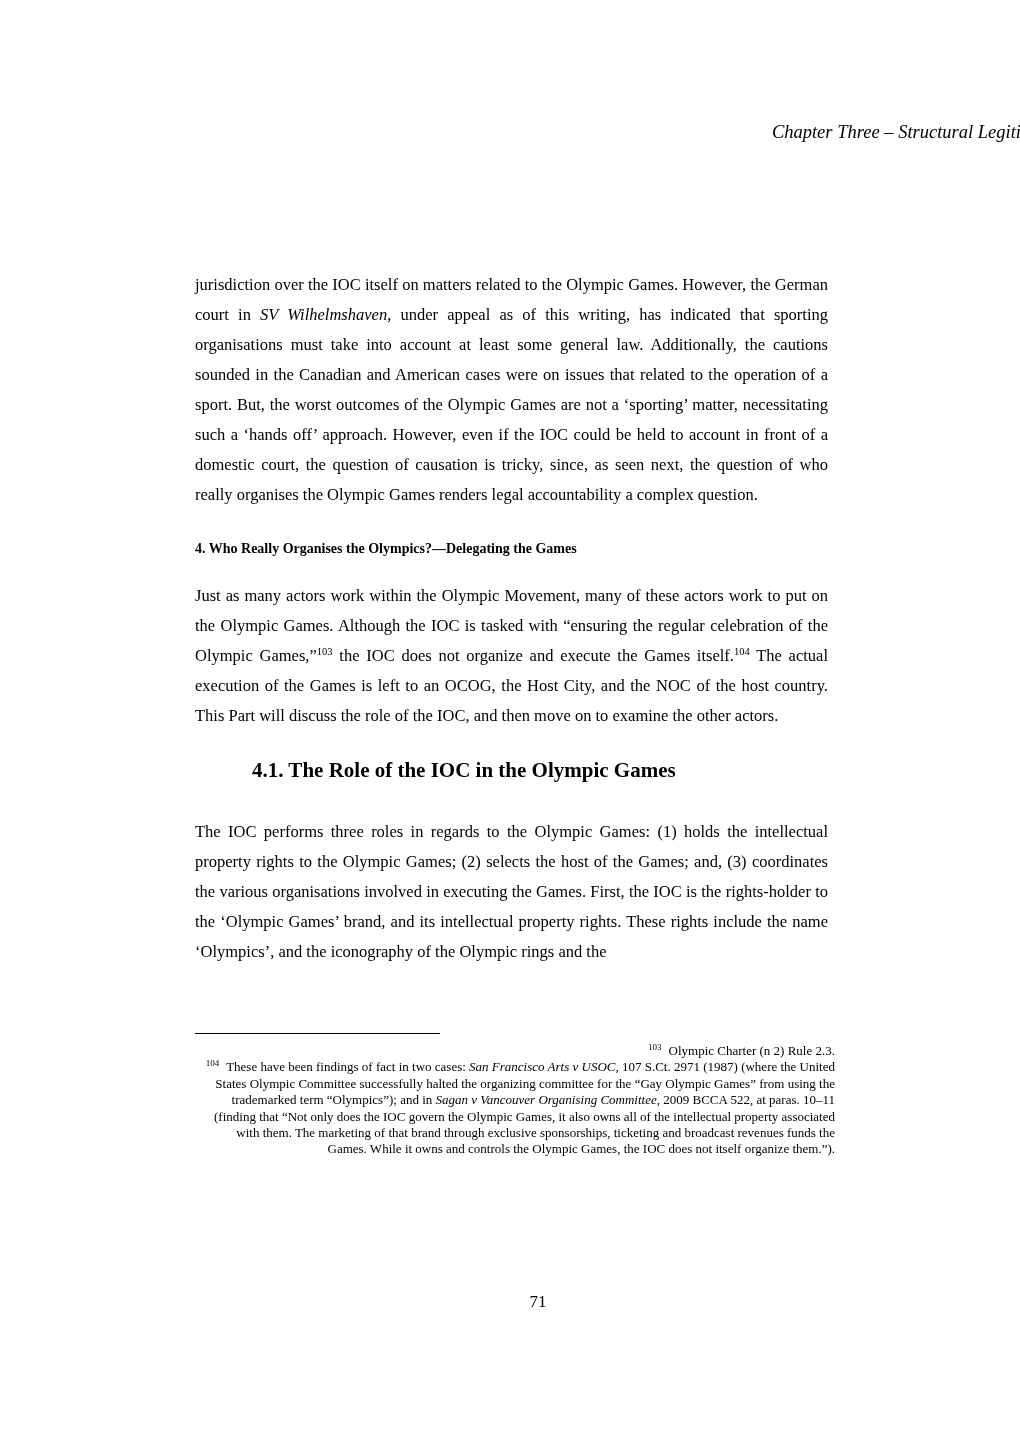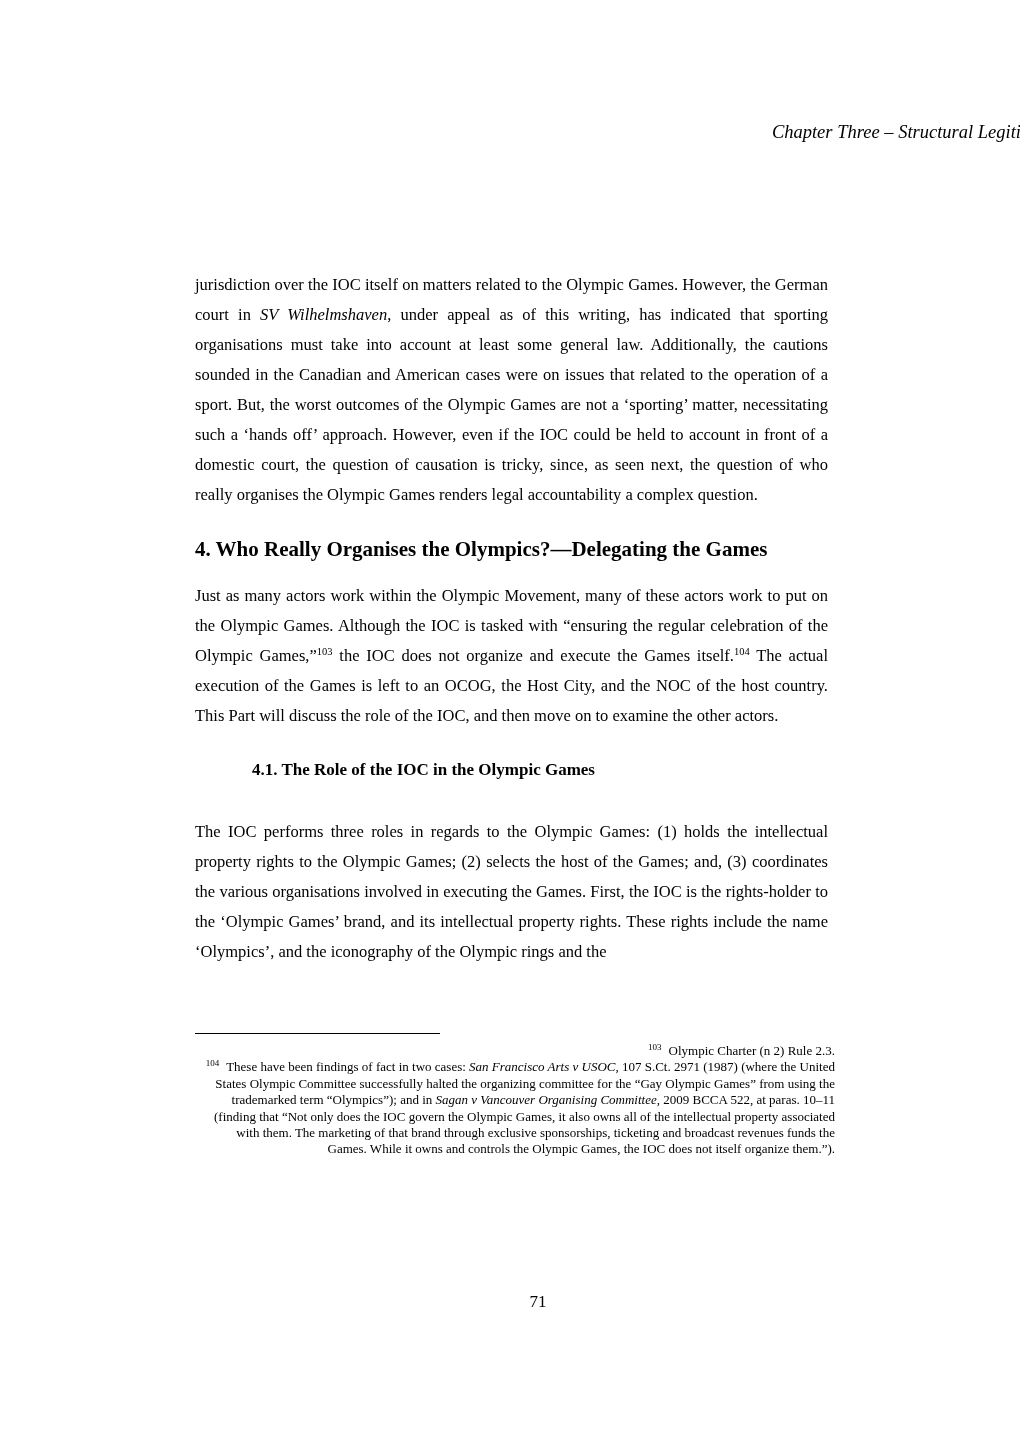--- a/index.html
+++ b/index.html
@@ -36,29 +36,29 @@
     text-align: justify;
   }
   .body-para sup {
     font-size: 10.5px;
     line-height: 0;
     vertical-align: super;
     letter-spacing: 0;
   }
   .section-heading {
     margin: 26px 0 0 0;
-    font-size: 21px;
+    font-size: 14px;
     font-weight: bold;
     line-height: 26px;
   }
   .para-after-heading { margin-top: 19px; }
   .subsection-heading {
     margin: 26px 0 0 0;
     padding-left: 57px;
-    font-size: 17px;
+    font-size: 21px;
     font-weight: bold;
     line-height: 26px;
   }
   .para-after-subheading { margin-top: 34px; }
   .footnotes {
     position: absolute;
     top: 1033px;
     left: 195px;
     width: 640px;
     font-size: 13px;

